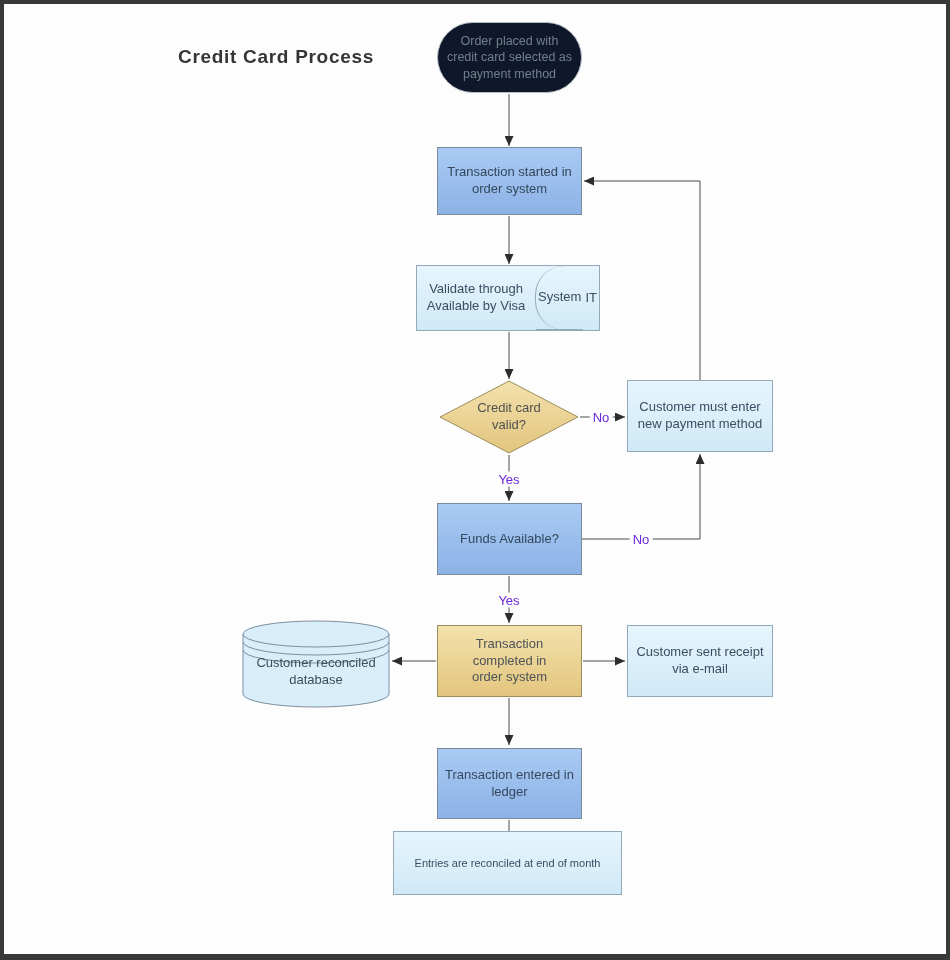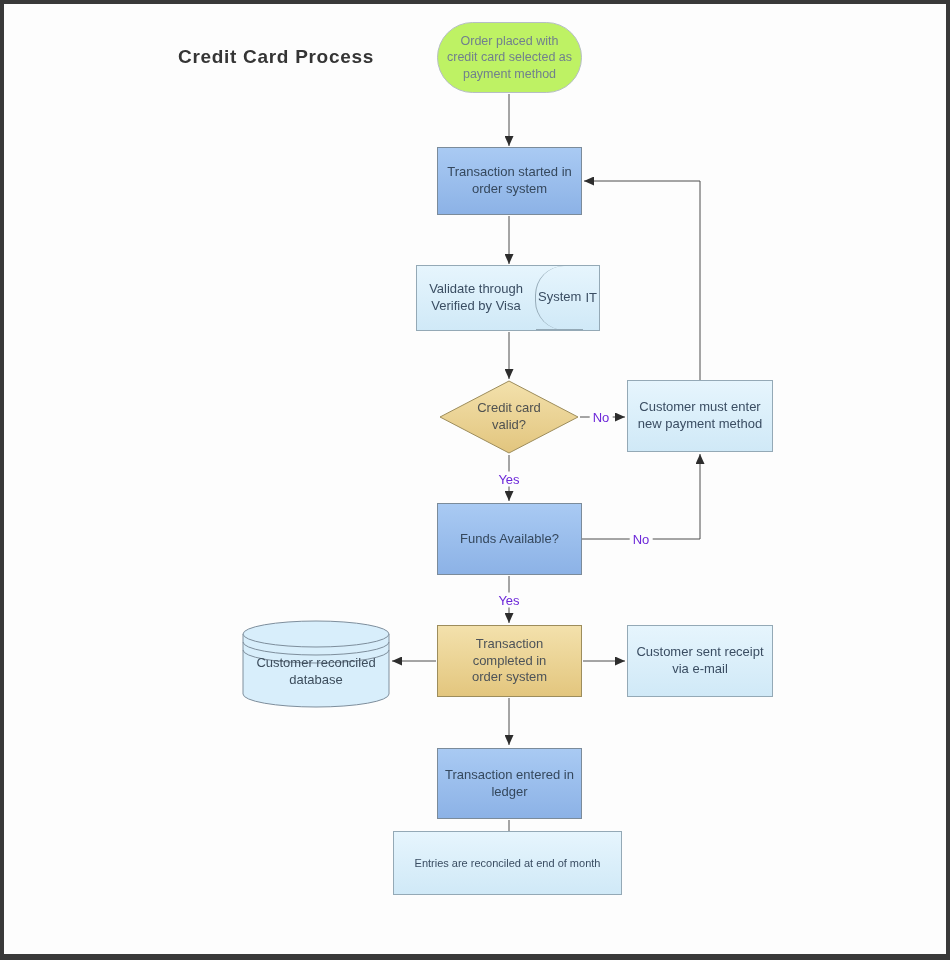--- a/index.html
+++ b/index.html
@@ -29,21 +29,21 @@
   }
   .light{
     background:linear-gradient(180deg,#e6f5fd,#d0e9f7);
     border:1px solid #94a9b6;color:#3a4d62;
   }
   .tan{
     background:linear-gradient(180deg,#f3e1ac,#e3c67e);
     border:1px solid #9d8d5c;color:#4d5358;
   }
   .terminator{
-    background:#bef264;border:1px solid #b6bec5;border-radius:36px;
+    background:#0f172a;border:1px solid #b6bec5;border-radius:36px;
     color:#71808d;font-size:12.5px;padding:0 8px;
   }
   .split{padding:0;align-items:stretch;}
   .split .main{flex:1;display:flex;align-items:center;justify-content:center;padding:0 2px;}
   .split .col{display:flex;border-left:1px solid #94a9b6;border-radius:29px;}
   .split .col .cell{flex:1;display:flex;align-items:center;justify-content:center;padding:0 2px;}
   .split .col .cell.top{border-bottom:1px solid #94a9b6;}
   .overlay-text{
     position:absolute;z-index:6;display:flex;align-items:center;justify-content:center;
     text-align:center;font-size:13px;line-height:1.3;pointer-events:none;
@@ -101,21 +101,21 @@
 <div class="node terminator" style="left:437px;top:22px;width:145px;height:71px;">
   <span>Order placed with credit card selected as payment method</span>
 </div>
 
 <div class="node medium" style="left:437px;top:147px;width:145px;height:68px;">
   <span>Transaction started in order system</span>
 </div>
 
 <div class="node light split" style="left:416px;top:265px;width:184px;height:66px;">
   <div class="main">
-    <span>Validate through Verified by Visa</span>
+    <span>Validate through Available by Visa</span>
   </div>
   <div class="col" style="width:63px;">
     <div class="cell top">System</div>
     <div class="cell">IT</div>
   </div>
 </div>
 
 <div class="overlay-text diamond-text" style="left:459px;top:382px;width:100px;height:70px;">Credit card valid?</div>
 
 <div class="node light" style="left:627px;top:380px;width:146px;height:72px;">

